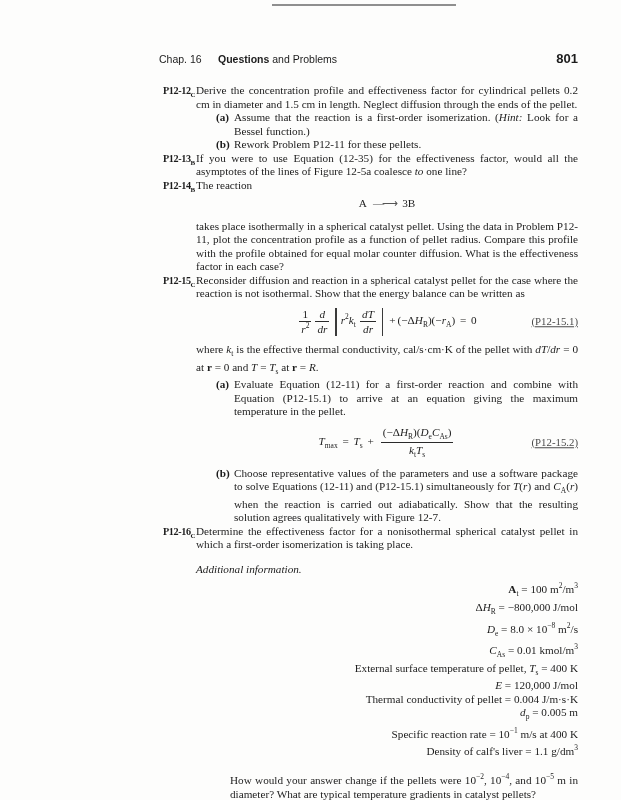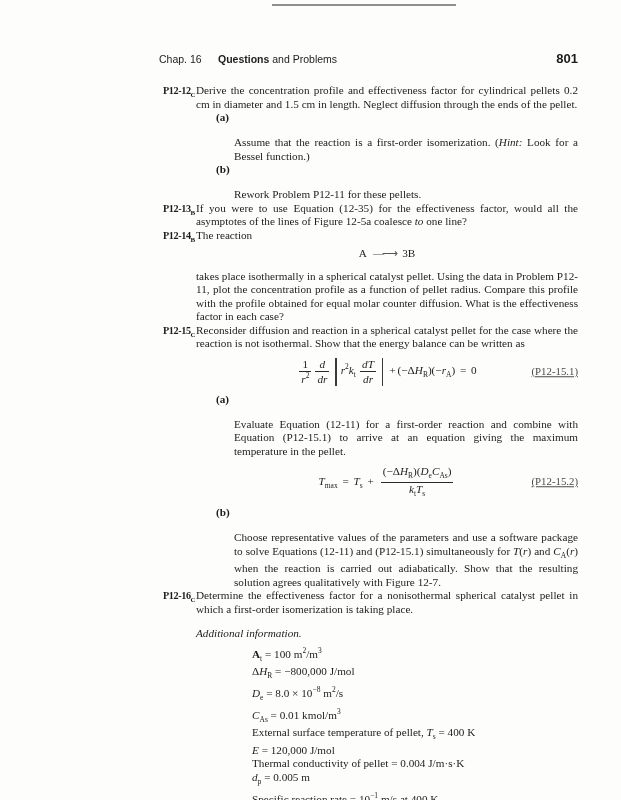--- a/index.html
+++ b/index.html
@@ -22,39 +22,39 @@
   .pageno { position: absolute; right: 0; top: -1px; font-weight: 700; font-size: 13px; text-align: center; }
 
   .content { position: absolute; left: 163px; top: 84px; width: 415px; }
   .problem { display: flex; align-items: flex-start; }
   .plabel { flex: 0 0 33px; font-weight: bold; font-size: 10.2px; letter-spacing: -0.4px; white-space: nowrap; }
   .plabel sub { font-size: 7px; }
   .pbody { flex: 1; min-width: 0; }
   .ptext { text-align: justify; }
   .part { display: flex; margin-left: 20px; }
   .ptag { flex: 0 0 18px; font-weight: bold; }
-  .parttext { flex: 1; min-width: 0; text-align: justify; margin-top: 25px; }
+  .parttext { flex: 1; min-width: 0; text-align: justify; }
 
   sub { font-size: 7.5px; }
   sup { font-size: 7.5px; }
 
   .rxn { text-align: center; margin: 5px 0 9px 0; }
   .rxn .arrow { color: #555; letter-spacing: -2px; padding: 0 6px; }
 
   .eqrow { position: relative; text-align: center; margin: 7px 0 7px 0; }
   .eqno { position: absolute; right: 0; top: 50%; transform: translateY(-50%); color: #4a4a4a; font-size: 10.8px; text-decoration: underline; }
   .frac { display: inline-block; vertical-align: middle; text-align: center; line-height: 1.15; margin: 0 2px; }
   .frac .num { display: block; border-bottom: 1px solid #2a2a2a; padding: 0 2px 0.5px 2px; }
   .frac .den { display: block; padding: 0.5px 2px 0 2px; }
   .vbar { display: inline-block; width: 1.3px; height: 28px; background: #3a3a3a; vertical-align: middle; margin: 0 4px; }
   .op { padding: 0 2px; }
 
   .note { margin-left: 38px; margin-top: 6px; margin-bottom: 2px; }
   .addl-head { margin-top: 11px; }
-  .addl-list { margin-left: 56px; margin-top: 3px; }
+  .addl-list { margin-left: 88px; margin-top: 3px; text-align: right; }
   .addl-list .iline { white-space: nowrap; }
   .closing { margin-left: 34px; margin-top: 12px; text-align: justify; }
 </style>
 </head>
 <body>
 
 <div class="page">
   <div class="top-rule"></div>
 
   <div class="header">
@@ -97,20 +97,21 @@
     </div>
 
     <div class="problem">
       <div class="plabel"><span>P12-15</span><sub>C</sub></div>
       <div class="pbody">
         <div class="ptext">Reconsider diffusion and reaction in a spherical catalyst pellet for the case where the reaction is not isothermal. Show that the energy balance can be written as</div>
         <div class="eqrow">
           <span class="eqbody"><span class="frac"><span class="num">1</span><span class="den"><i>r</i><sup>2</sup></span></span><span class="frac"><span class="num"><i>d</i></span><span class="den"><i>dr</i></span></span><span class="vbar"></span><i>r</i><sup>2</sup><i>k</i><sub>t</sub> <span class="frac"><span class="num"><i>dT</i></span><span class="den"><i>dr</i></span></span><span class="vbar"></span><span class="op">+</span>(−Δ<i>H</i><sub>R</sub>)(−<i>r</i><sub>A</sub>) <span class="op">=</span> 0</span>
           <span class="eqno">(P12-15.1)</span>
         </div>
+        <div class="ptext">where <i>k</i><sub>t</sub> is the effective thermal conductivity, cal/s·cm·K of the pellet with <i>dT</i>/<i>dr</i> = 0 at <b>r</b> = 0 and <i>T</i> = <i>T</i><sub>s</sub> at <b>r</b> = <i>R</i>.</div>
         <div class="part">
           <div class="ptag">(a)</div>
           <div class="parttext">Evaluate Equation (12-11) for a first-order reaction and combine with Equation (P12-15.1) to arrive at an equation giving the maximum temperature in the pellet.</div>
         </div>
         <div class="eqrow">
           <span class="eqbody"><i>T</i><sub>max</sub> <span class="op">=</span> <i>T</i><sub>s</sub> <span class="op">+</span> <span class="frac"><span class="num">(−Δ<i>H</i><sub>R</sub>)(<i>D</i><sub>e</sub><i>C</i><sub>As</sub>)</span><span class="den"><i>k</i><sub>t</sub><i>T</i><sub>s</sub></span></span></span>
           <span class="eqno">(P12-15.2)</span>
         </div>
         <div class="part">
           <div class="ptag">(b)</div>

